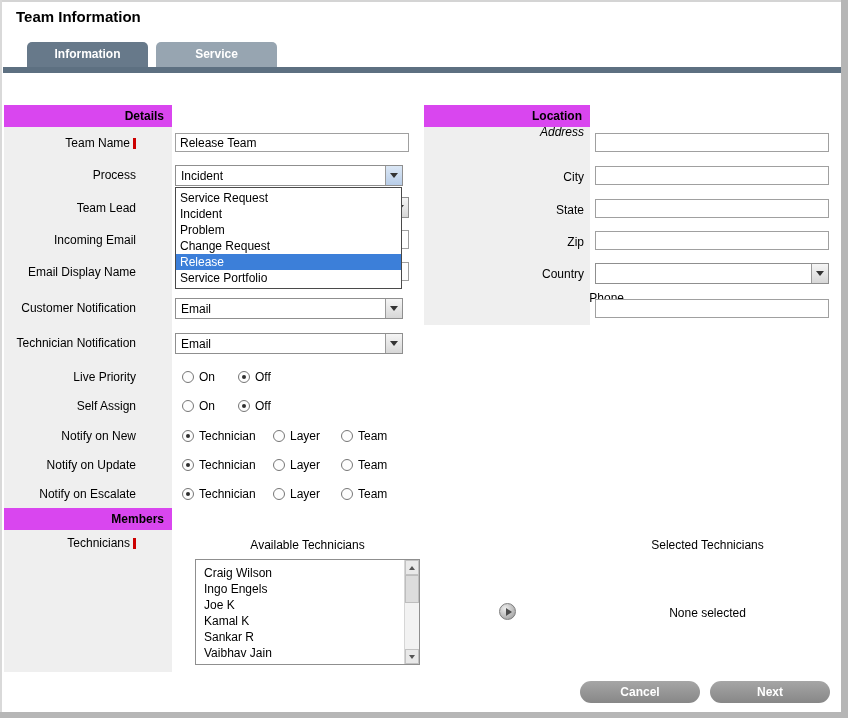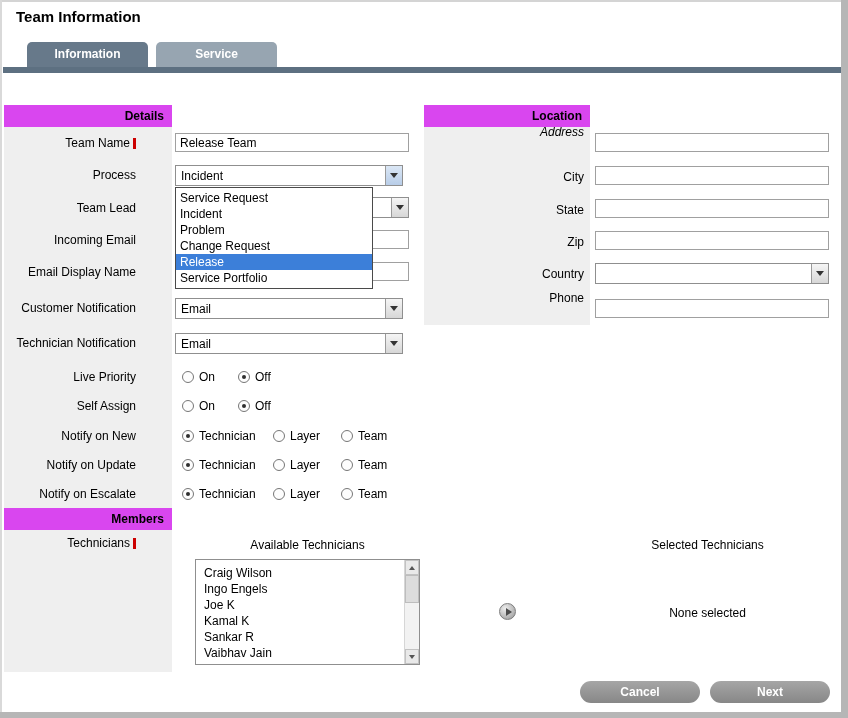--- a/index.html
+++ b/index.html
@@ -38,21 +38,21 @@
 
   .selectbox { position:absolute; height:21px; border:1px solid #8f8f8f; background:#fff;
                display:flex; align-items:stretch; }
   .selectbox .val { flex:1; display:flex; align-items:center; padding-left:5px; overflow:hidden; white-space:nowrap; }
   .selectbox .btn { width:17px; background:linear-gradient(#f5f5f5,#d7d7d7); border-left:1px solid #9a9a9a;
                     display:flex; align-items:center; justify-content:center; }
   .selectbox .btn.open { background:linear-gradient(#dbe7f5,#b8cde8); }
   .selectbox .btn::after { content:""; border-left:4px solid transparent; border-right:4px solid transparent;
                            border-top:5px solid #333; }
 
-  .droplist { position:absolute; left:175px; top:187px; width:198px; background:#fff;
+  .droplist { position:absolute; left:175px; top:187px; width:227px; background:#fff;
               border:1px solid #4a4a4a; z-index:20; padding:2px 0; }
   .droplist .opt { height:16px; line-height:16px; padding-left:4px; white-space:nowrap; }
   .droplist .opt.hl { background:#3c7fd9; color:#fff; }
 
   .radio { position:absolute; width:12px; height:12px; border:1px solid #767676; border-radius:50%;
            background:#fdfdfd; }
   .radio.checked::after { content:""; position:absolute; left:3px; top:3px; width:4px; height:4px;
                           border-radius:50%; background:#2f2f2f; }
   .rlabel { position:absolute; height:18px; line-height:18px; }
 
@@ -254,20 +254,20 @@
   <input class="tinput" style="left: 595px; top: 231px; width: 234px;">
 
   <div class="label-row right-col" style="top:265px;">
     <span>Country</span>
   </div>
   <div class="selectbox" style="left:595px; top:263px; width:234px;">
     <span class="val"></span>
     <span class="btn"></span>
   </div>
 
-  <div class="label-row right-col" style="top:289px;">
+  <div class="label-row right-col" style="top:289px;margin-left:40px;">
     <span>Phone</span>
   </div>
   <input class="tinput" style="left: 595px; top: 299px; width: 234px;">
 
   <div class="pill" style="left:580px;">Cancel</div>
   <div class="pill" style="left:710px;">Next</div>
 </div>
 
 </body></html>

